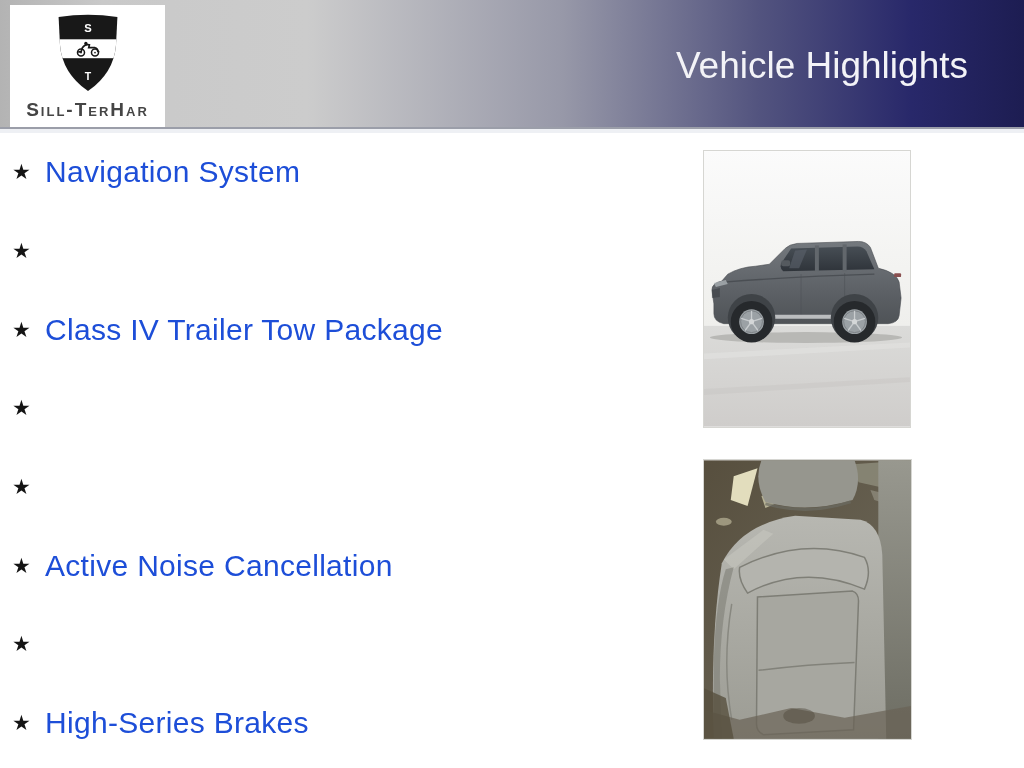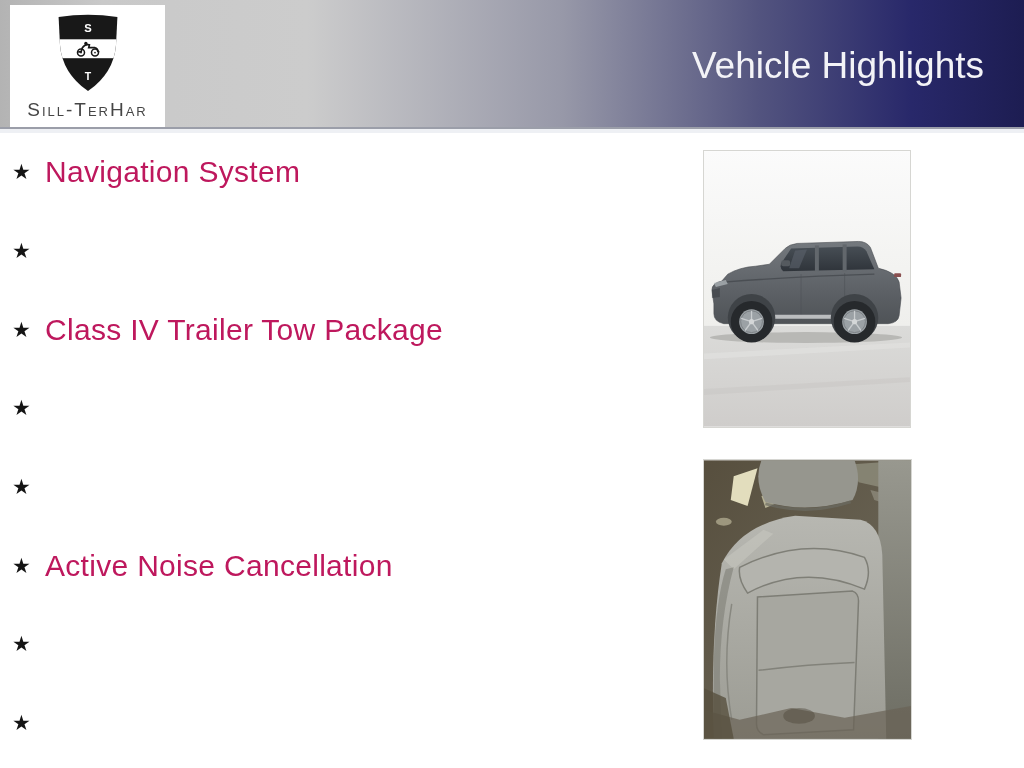--- a/index.html
+++ b/index.html
@@ -12,33 +12,33 @@
     background:linear-gradient(90deg,#b3b3b3 0%,#c9c9c9 10%,#cccccc 30%,#9798a8 55%,#53547f 74%,#28286a 89%,#1d1d52 100%);
     border-bottom:2px solid #9b9ea9;
     box-shadow:0 4px 0 #eef0f4;
   }
   .logo-box{
     position:absolute;left:10px;top:5px;width:155px;height:122px;
     background:#ffffff;display:flex;flex-direction:column;align-items:center;
   }
   .logo-shield{margin-top:7px;width:70px;height:84px;}
   .dealer-name{
-    margin-top:3px;font-size:19px;font-weight:normal;color:#454545;
+    margin-top:3px;font-size:19px;font-weight:bold;color:#454545;
     font-variant:small-caps;letter-spacing:2px;white-space:nowrap;
   }
   .header-title{
-    position:absolute;right:40px;top:42px;
+    position:absolute;right:56px;top:42px;
     font-size:37px;line-height:48px;color:#f3f3f7;letter-spacing:0px;white-space:nowrap;
   }
 
   
   .highlights{position:absolute;left:12px;top:133px;width:660px;list-style:none;margin:0;padding:0;}
   .highlights li{height:78.7px;display:flex;align-items:center;}
   .star{width:33px;font-size:21px;color:#141414;flex:0 0 33px;text-align:left;}
-  .item-label{font-size:30px;color:#be185d;letter-spacing:0.3px;white-space:nowrap;}
+  .item-label{font-size:30px;color:#1d4ed8;letter-spacing:0.3px;white-space:nowrap;}
 
   
   .photo{position:absolute;overflow:hidden;border:1px solid #d6d6d2;box-sizing:border-box;}
   .photo-vehicle{left:703px;top:150px;width:208px;height:278px;}
   .photo-seat{left:703px;top:459px;width:209px;height:281px;}
   .photo svg{display:block;width:100%;height:100%;}
 </style>
 </head>
 <body>
 
@@ -90,20 +90,21 @@
     </li>
     <li>
       <span class="star">★</span>
       <span class="item-label">Active Noise Cancellation</span>
     </li>
     <li>
       <span class="star">★</span>
     </li>
     <li>
       <span class="star">★</span>
+      <span class="item-label">High-Series Brakes</span>
     </li>
   </ul>
 
   <div class="photo photo-vehicle">
     <svg viewBox="0 0 208 278">
       <defs>
         <linearGradient id="bgGrad" x1="0" y1="0" x2="0" y2="1">
           <stop offset="0" stop-color="#fbfbfb"></stop>
             <stop offset="1" stop-color="#efefec"></stop>
         </linearGradient>

